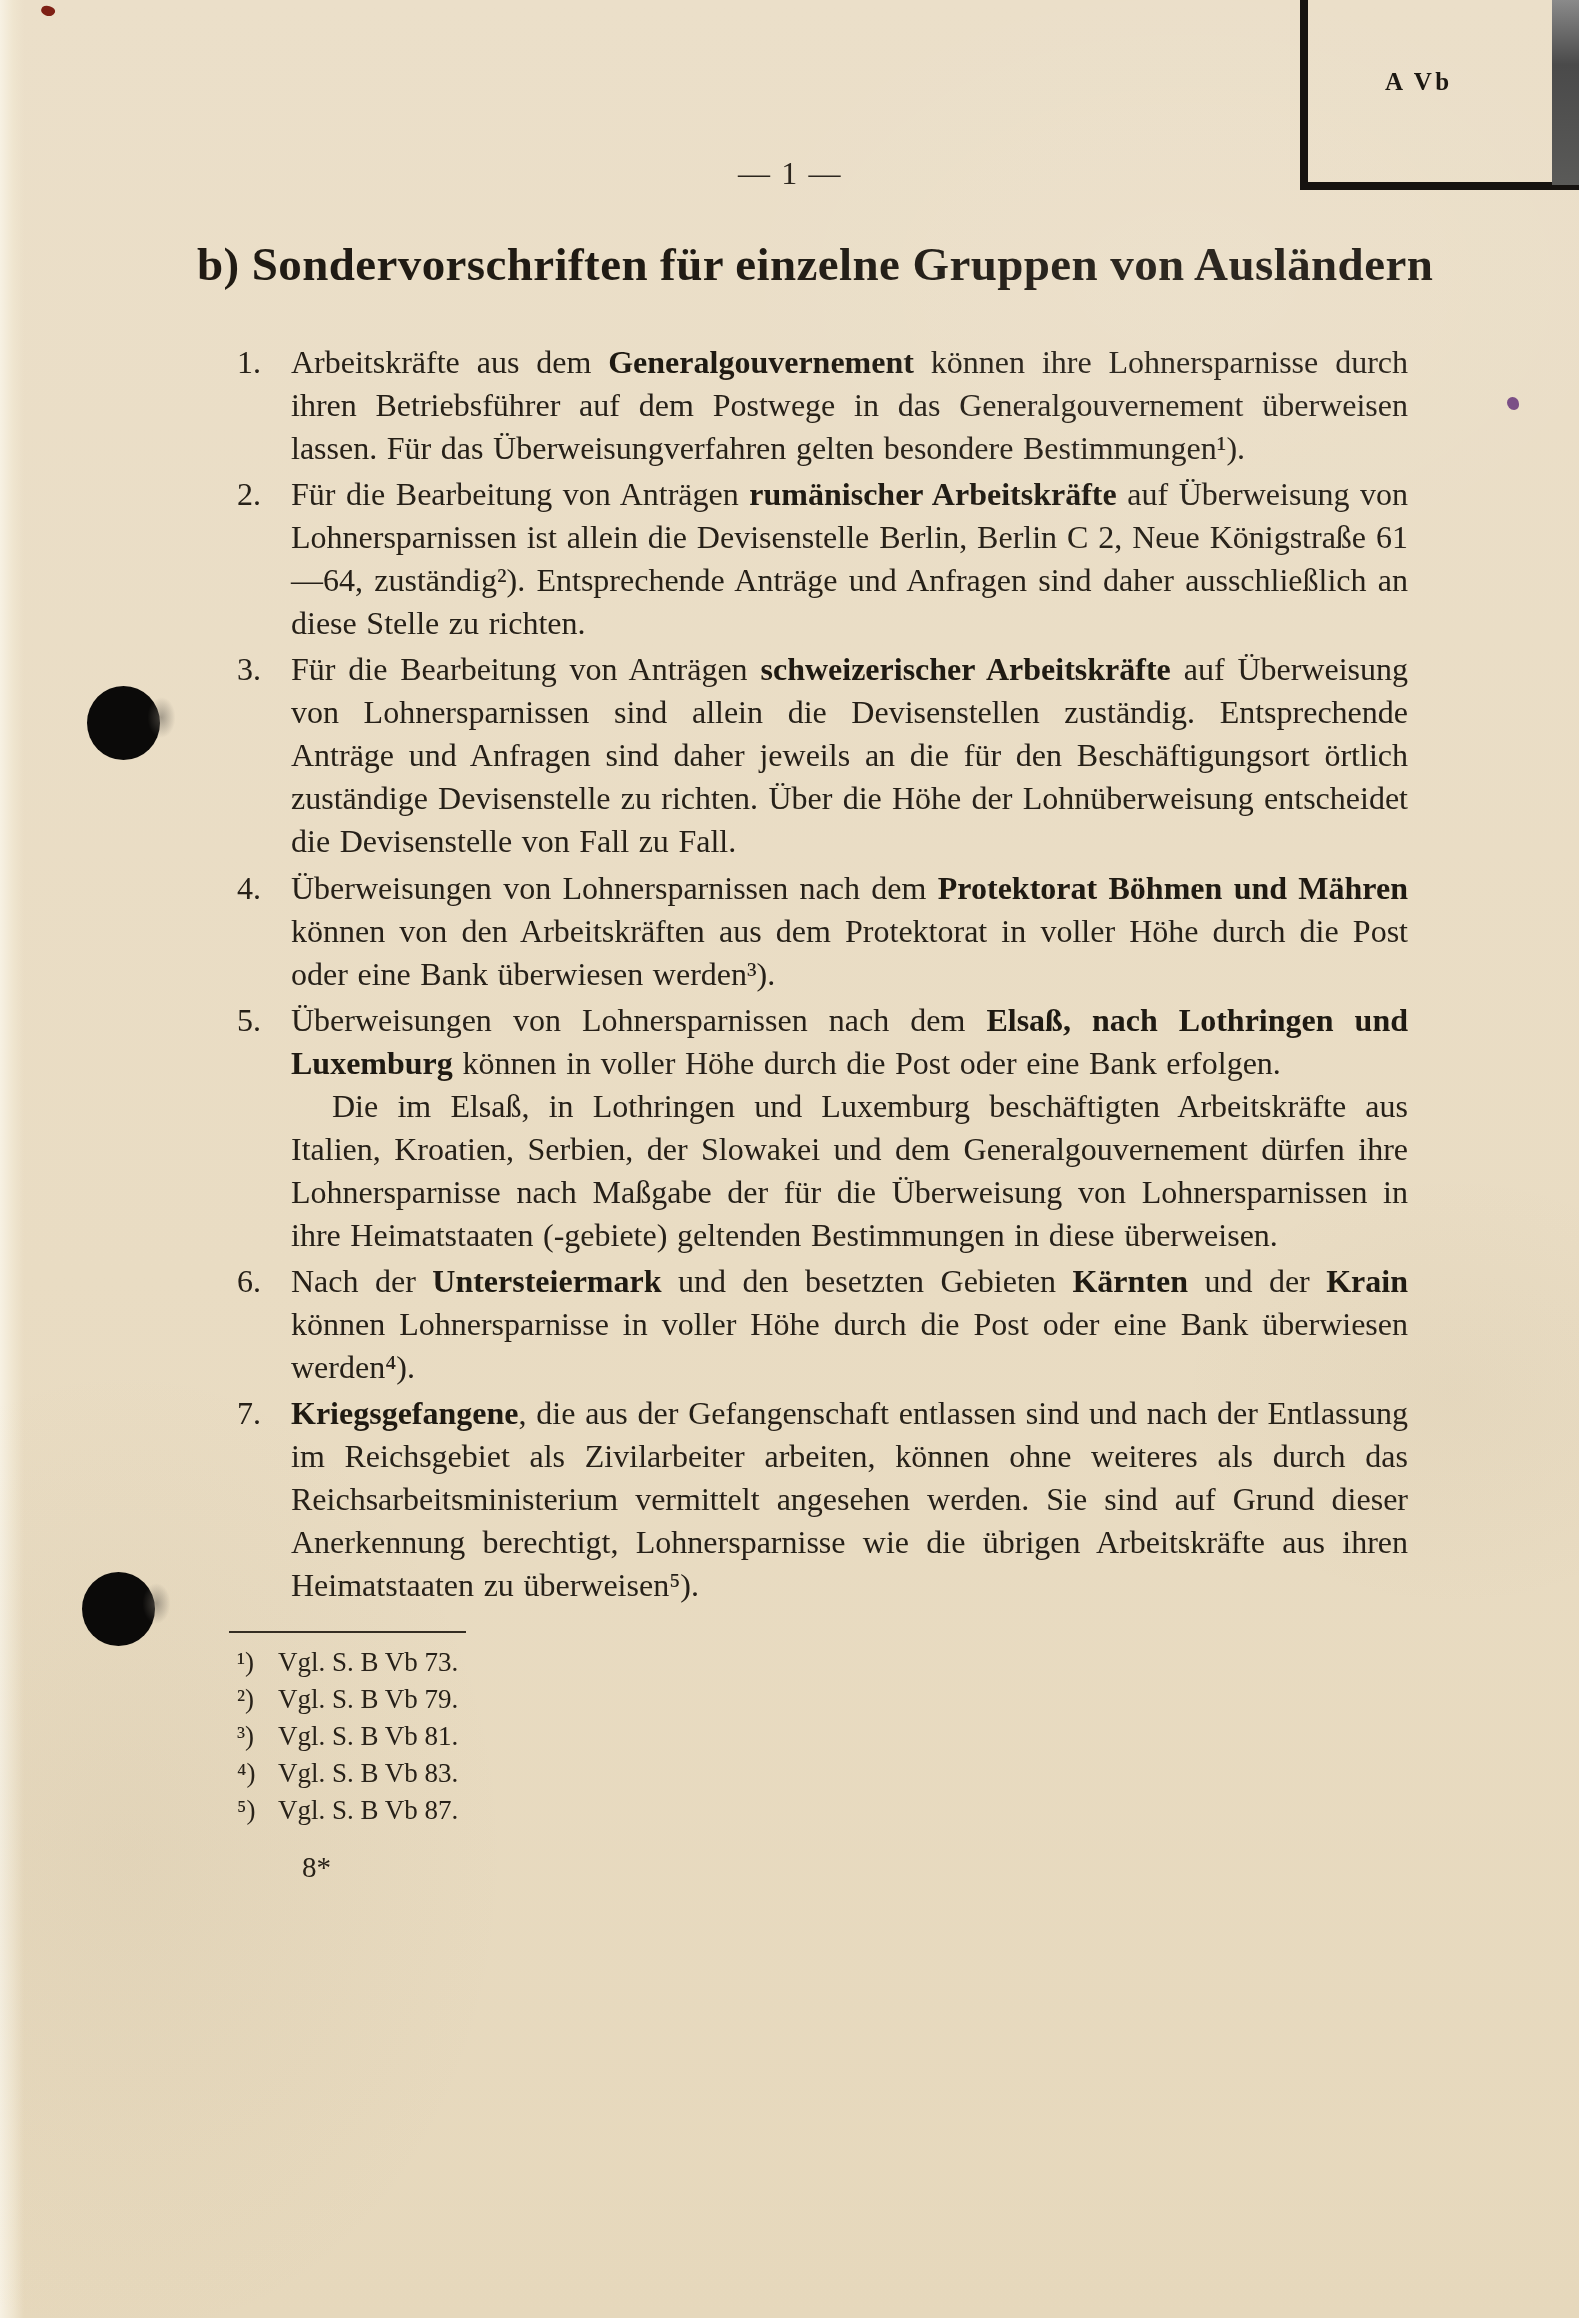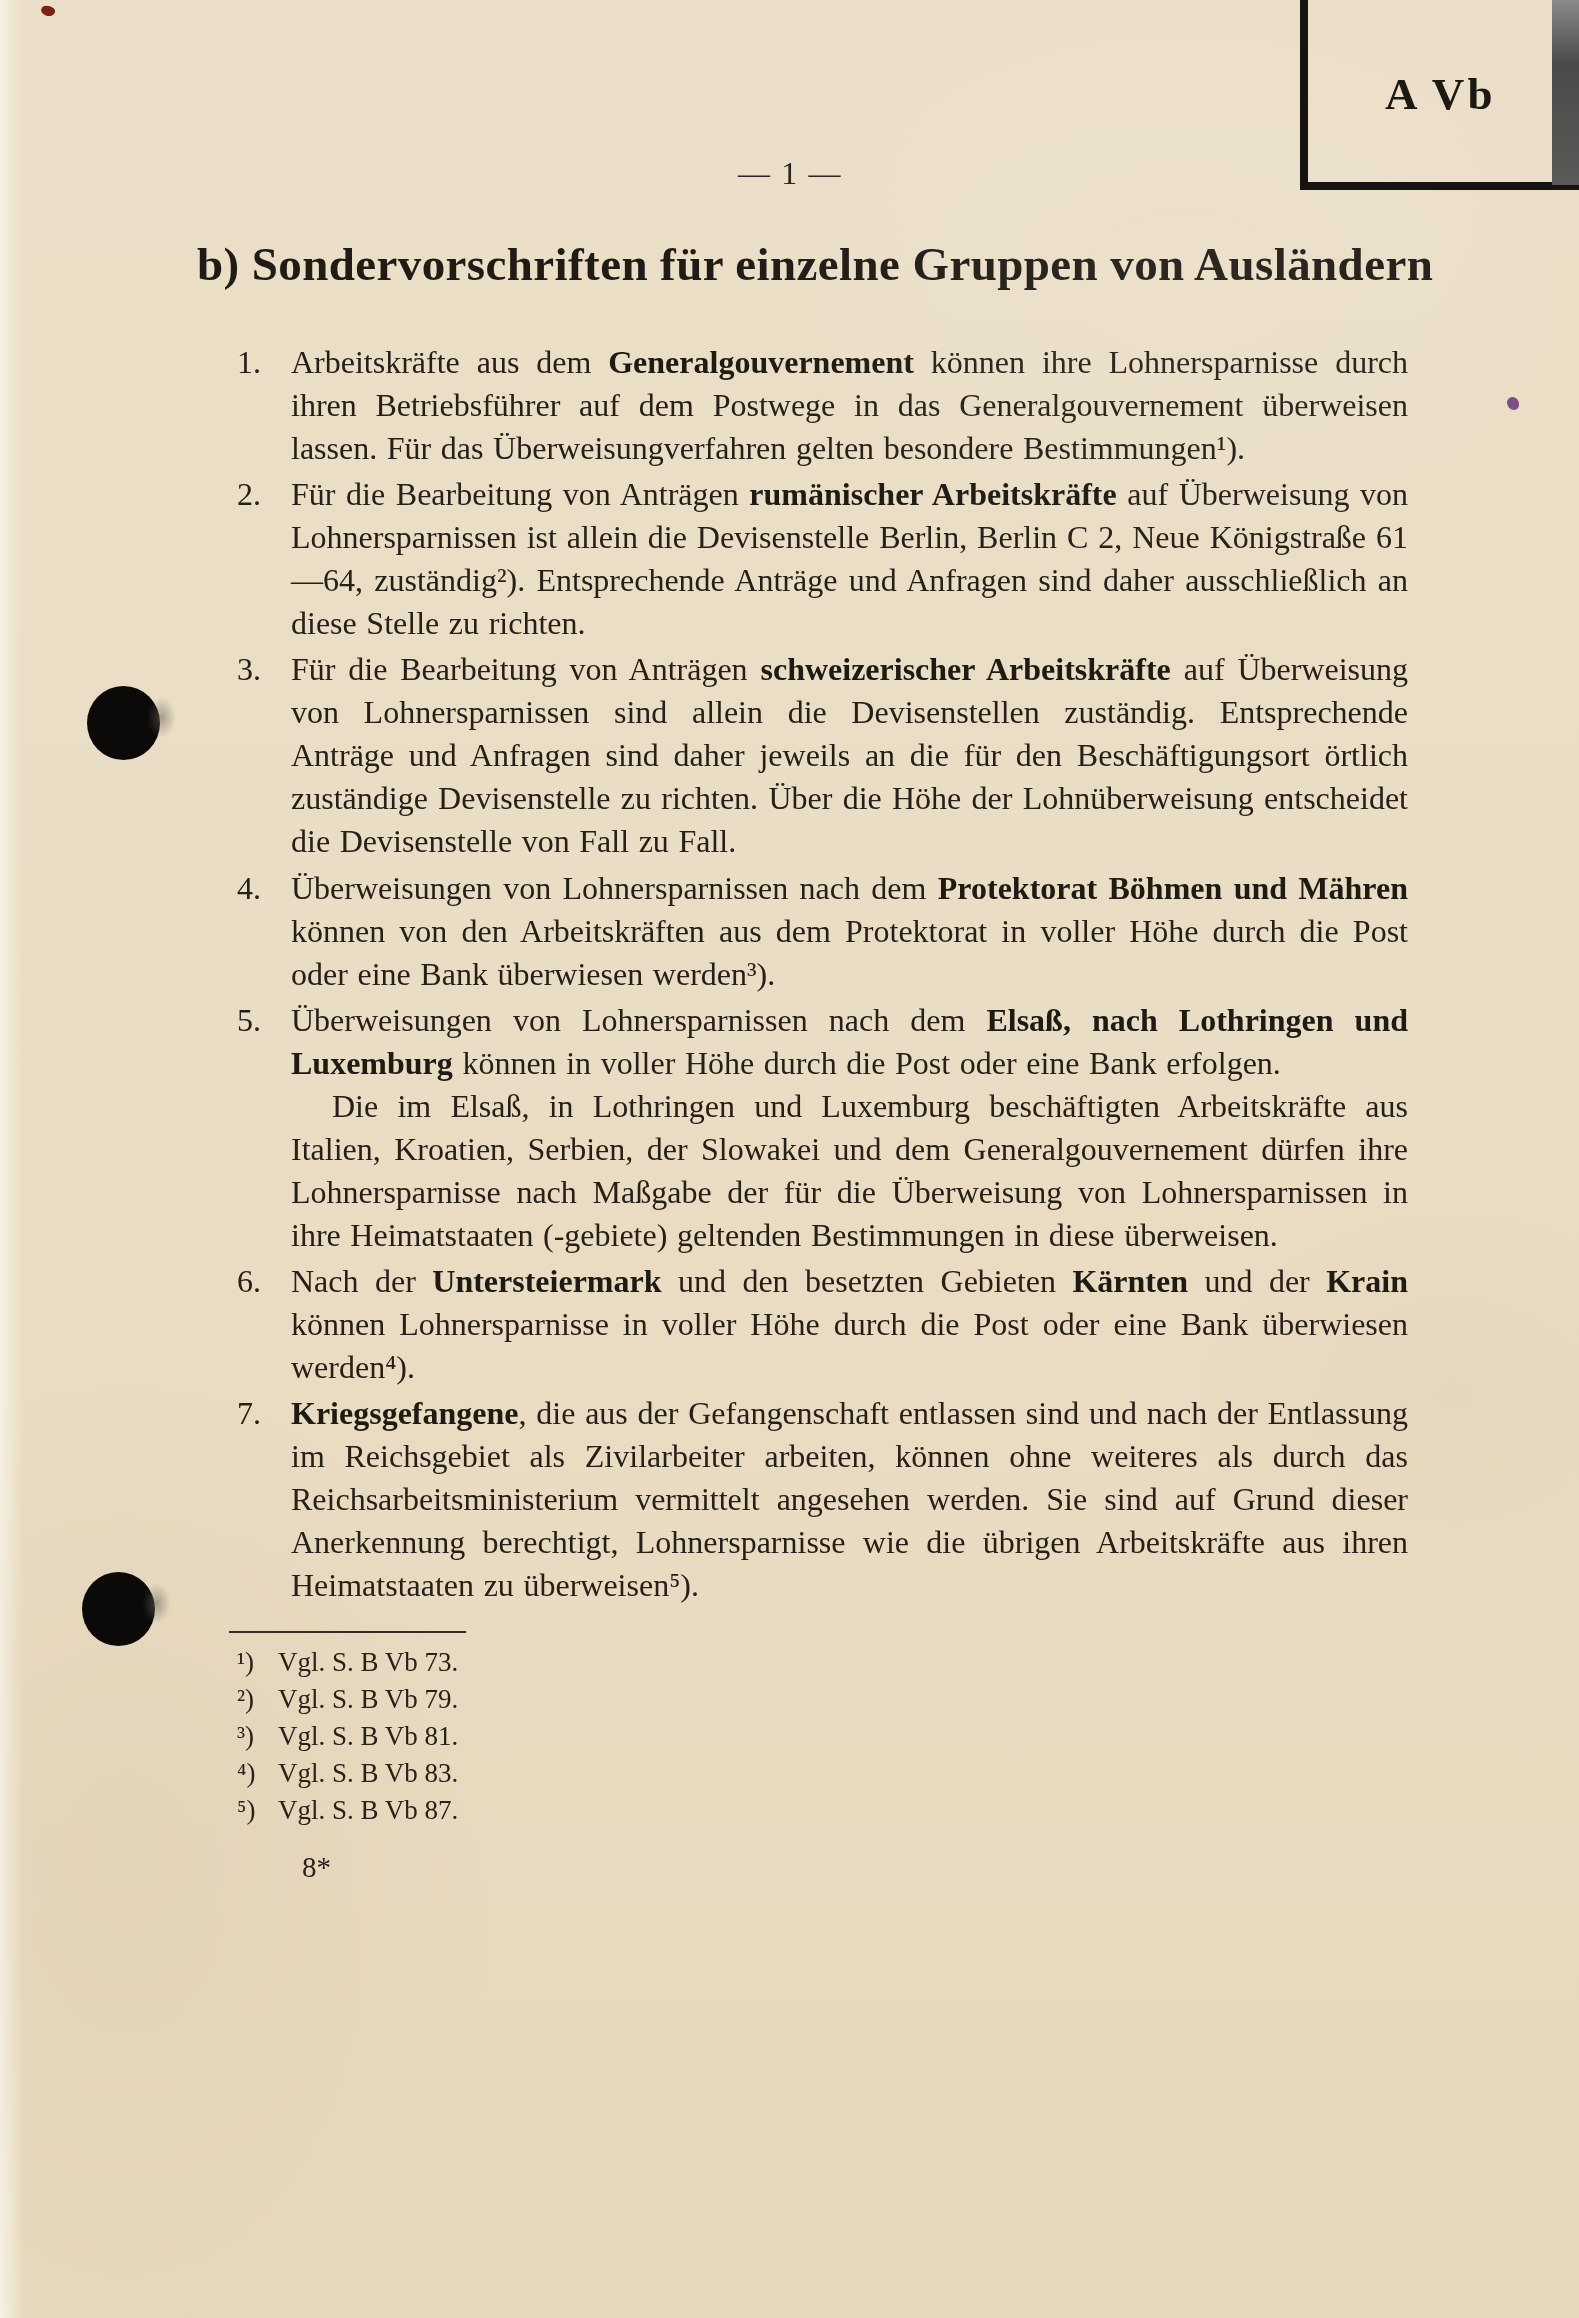--- a/index.html
+++ b/index.html
@@ -34,21 +34,21 @@
   }
   .corner-box {
     position: absolute; left: 1300px; top: 0; width: 280px; height: 190px;
     border-left: 8.7px solid #161310;
     border-bottom: 8.7px solid #161310;
     box-sizing: border-box;
     z-index: 3;
   }
   .corner-label {
     position: absolute; left: 77px; top: 68px;
-    font-size: 45px; font-weight: bold; letter-spacing: 3.2px; color: #1c1812;
+    font-size: 25px; font-weight: bold; letter-spacing: 3.2px; color: #1c1812;
   }
   .page-number {
     position: absolute; top: 155px; left: 0; width: 1580px;
     text-align: center; font-size: 32px; letter-spacing: 1.6px; color: #2a241c;
   }
   .heading {
     position: absolute; top: 237px; left: 197px; margin: 0;
     font-size: 47px; font-weight: bold; letter-spacing: 0.4px; color: #201b14;
     white-space: nowrap;
   }

